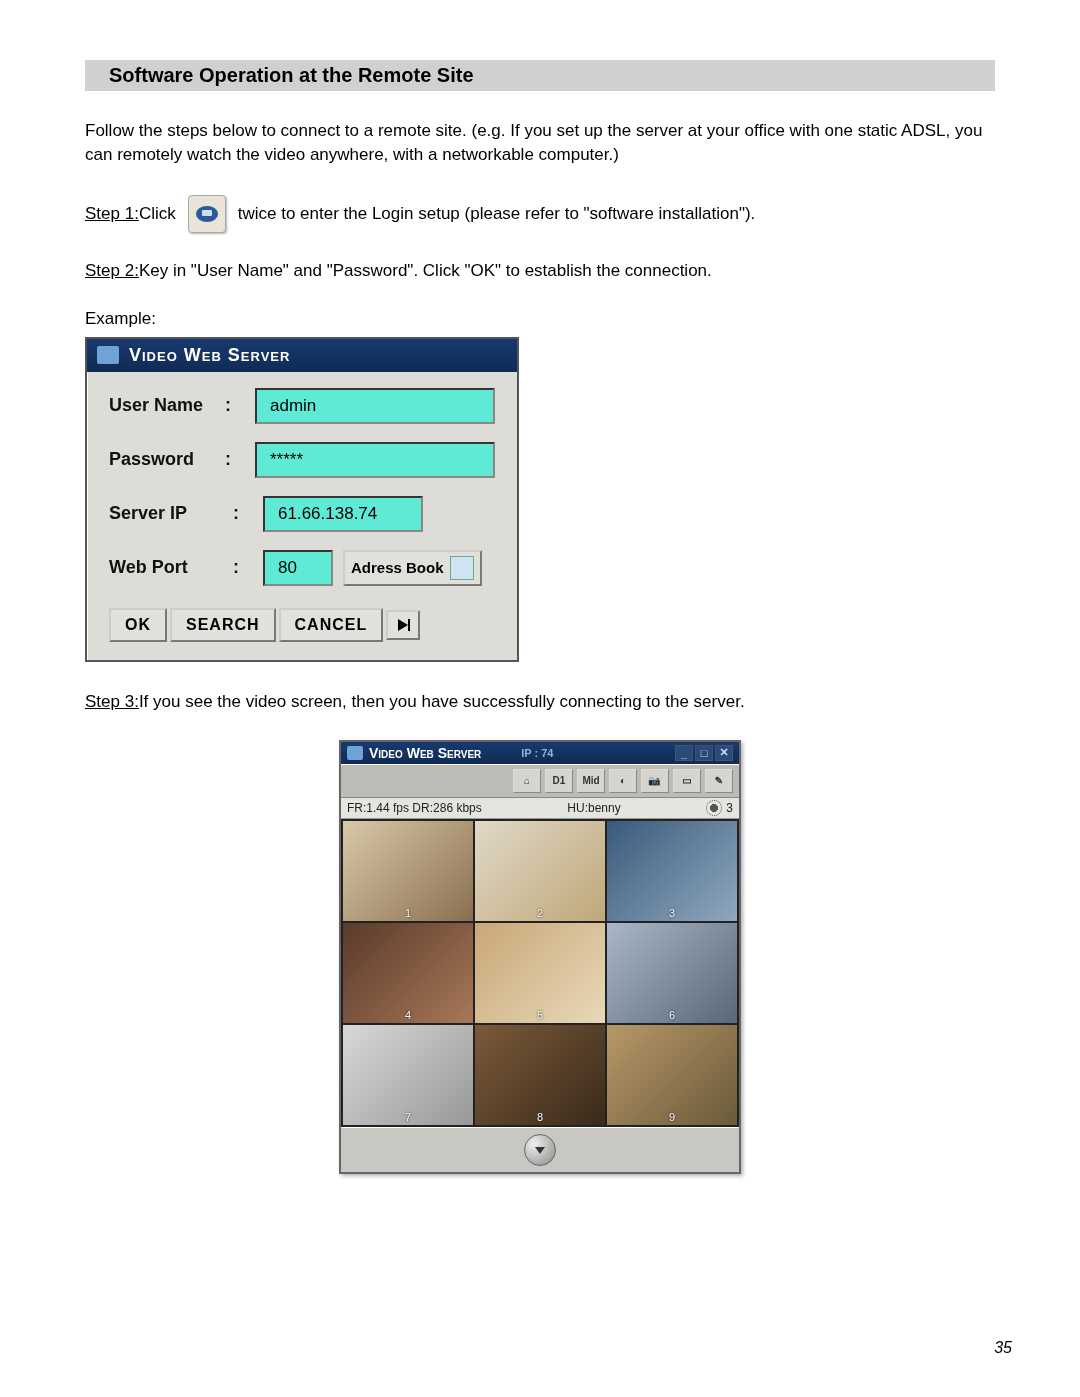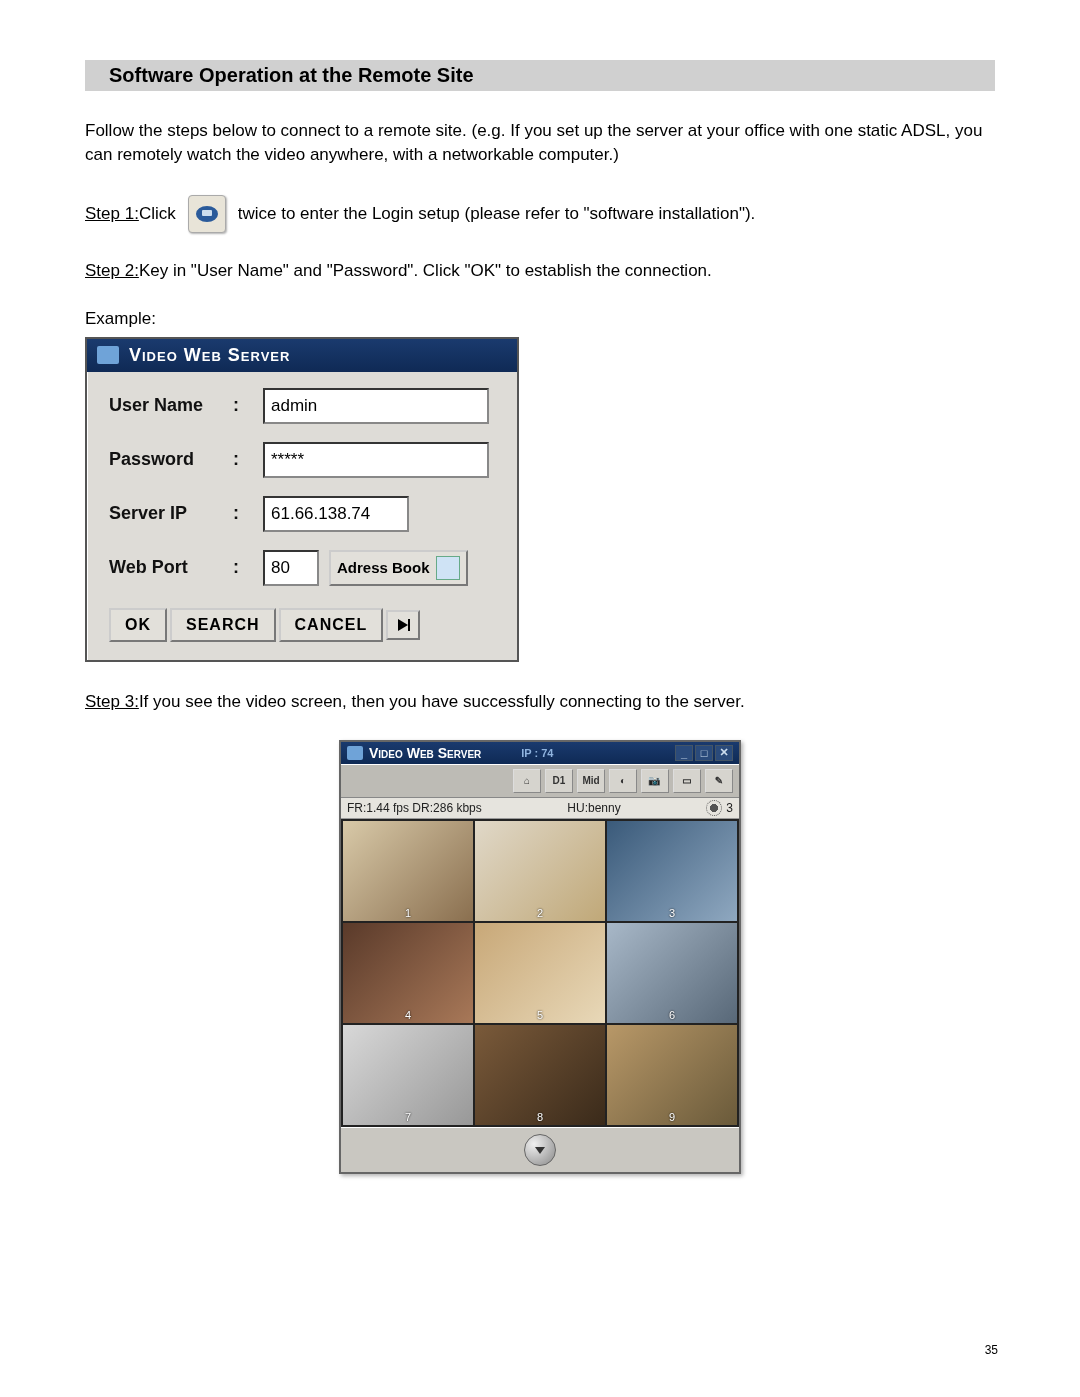--- a/index.html
+++ b/index.html
@@ -87,23 +87,23 @@
     font-weight: bold;
     font-size: 18px;
     color: #111;
     display: flex;
     justify-content: space-between;
     padding-right: 24px;
   }
   .dlg-label span.colon { font-weight: bold; }
   .dlg-input {
     border: 2px inset #888;
-    background: #ffffff;
+    background: #5eead4;
     font-size: 17px;
-    padding: 3px 6px;
+    padding: 3px 13px;
     height: 26px;
     box-sizing: content-box;
   }
   .w-long { width: 210px; }
   .w-ip   { width: 130px; }
   .w-port { width: 40px; margin-right: 10px;}
   .addr-btn {
     border: 2px outset #ccc;
     background: #e2e0da;
     font-weight: bold;
@@ -229,22 +229,23 @@
   .round-btn {
     width:30px;height:30px;border-radius:50%;
     background: radial-gradient(circle at 30% 30%, #f0f0f0, #888);
     border:1px solid #666;
     display:flex;align-items:center;justify-content:center;
   }
   .round-btn svg{width:12px;height:12px;}
   .page-num {
     position:absolute;
     bottom: 40px;
-    right: 82px;
-    font-size:12px;
+    right: 68px;
+    font-size:16px;
+    font-style:italic;
   }
 </style>
 </head>
 <body>
 
 <div class="page">
   <div class="section-header">Software Operation at the Remote Site</div>
 
   <p class="para">Follow the steps below to connect to a remote site.  (e.g.  If you set up the server at your office with one static ADSL, you can remotely watch the video anywhere, with a networkable computer.)</p>
 

